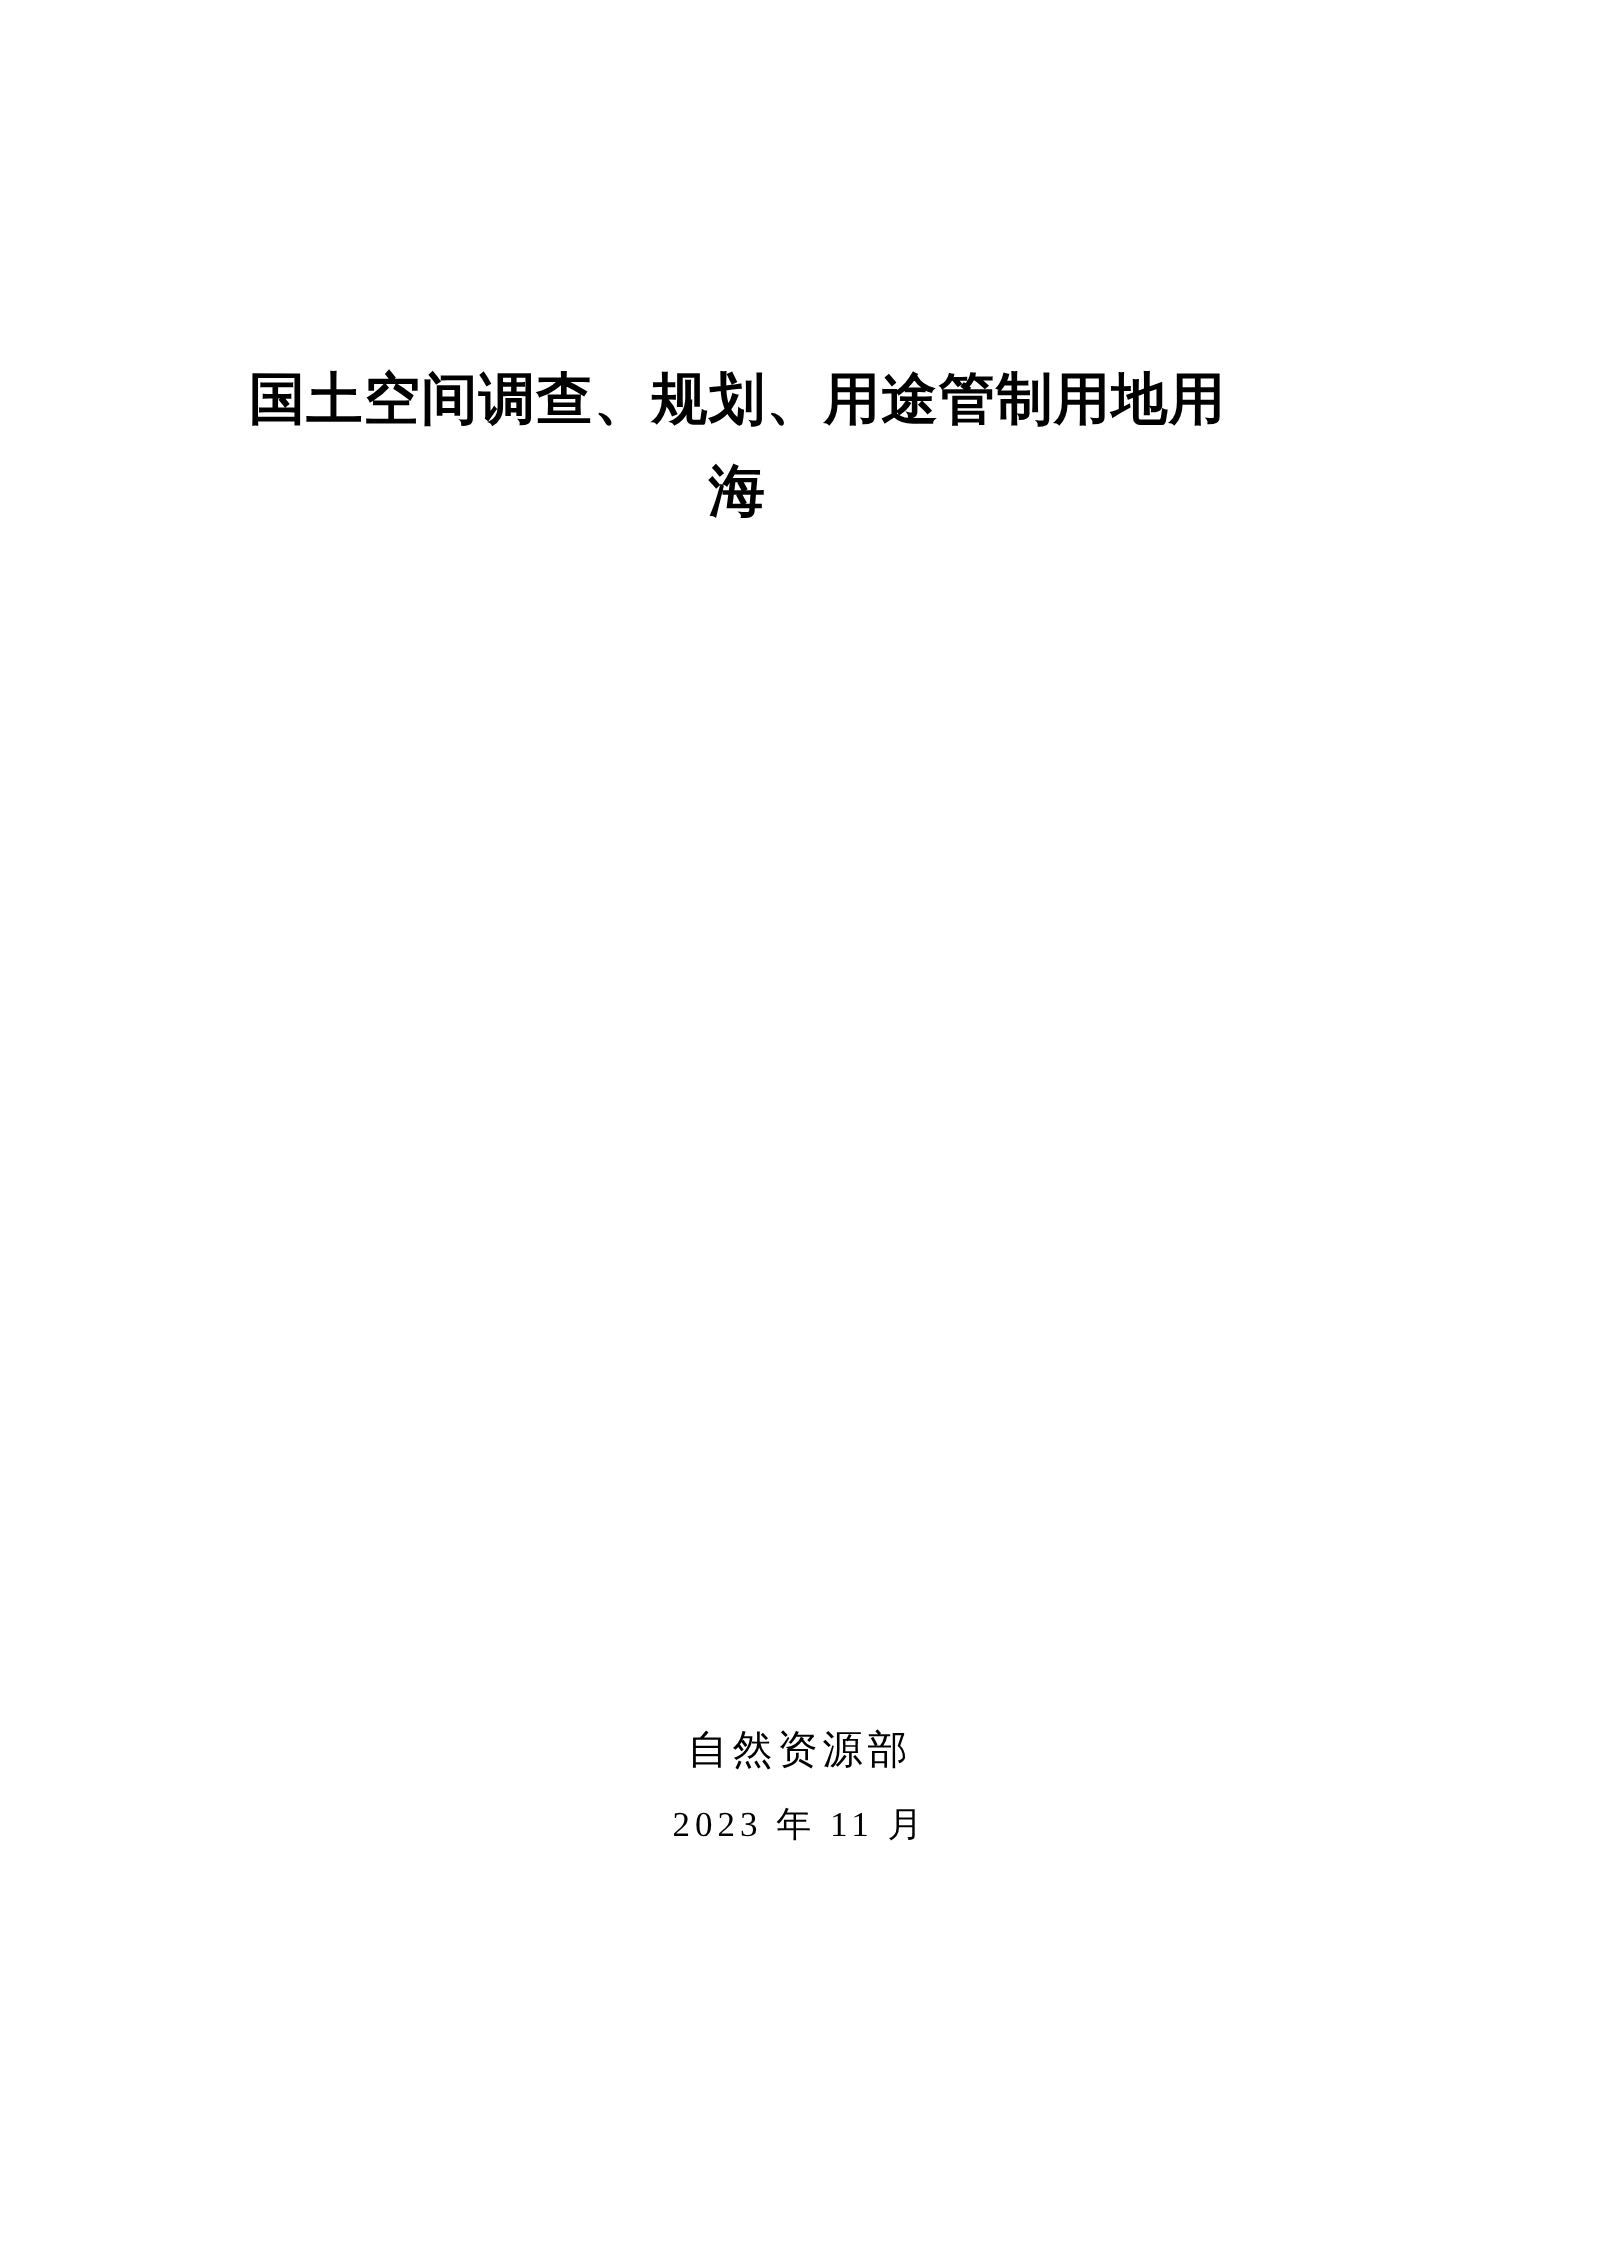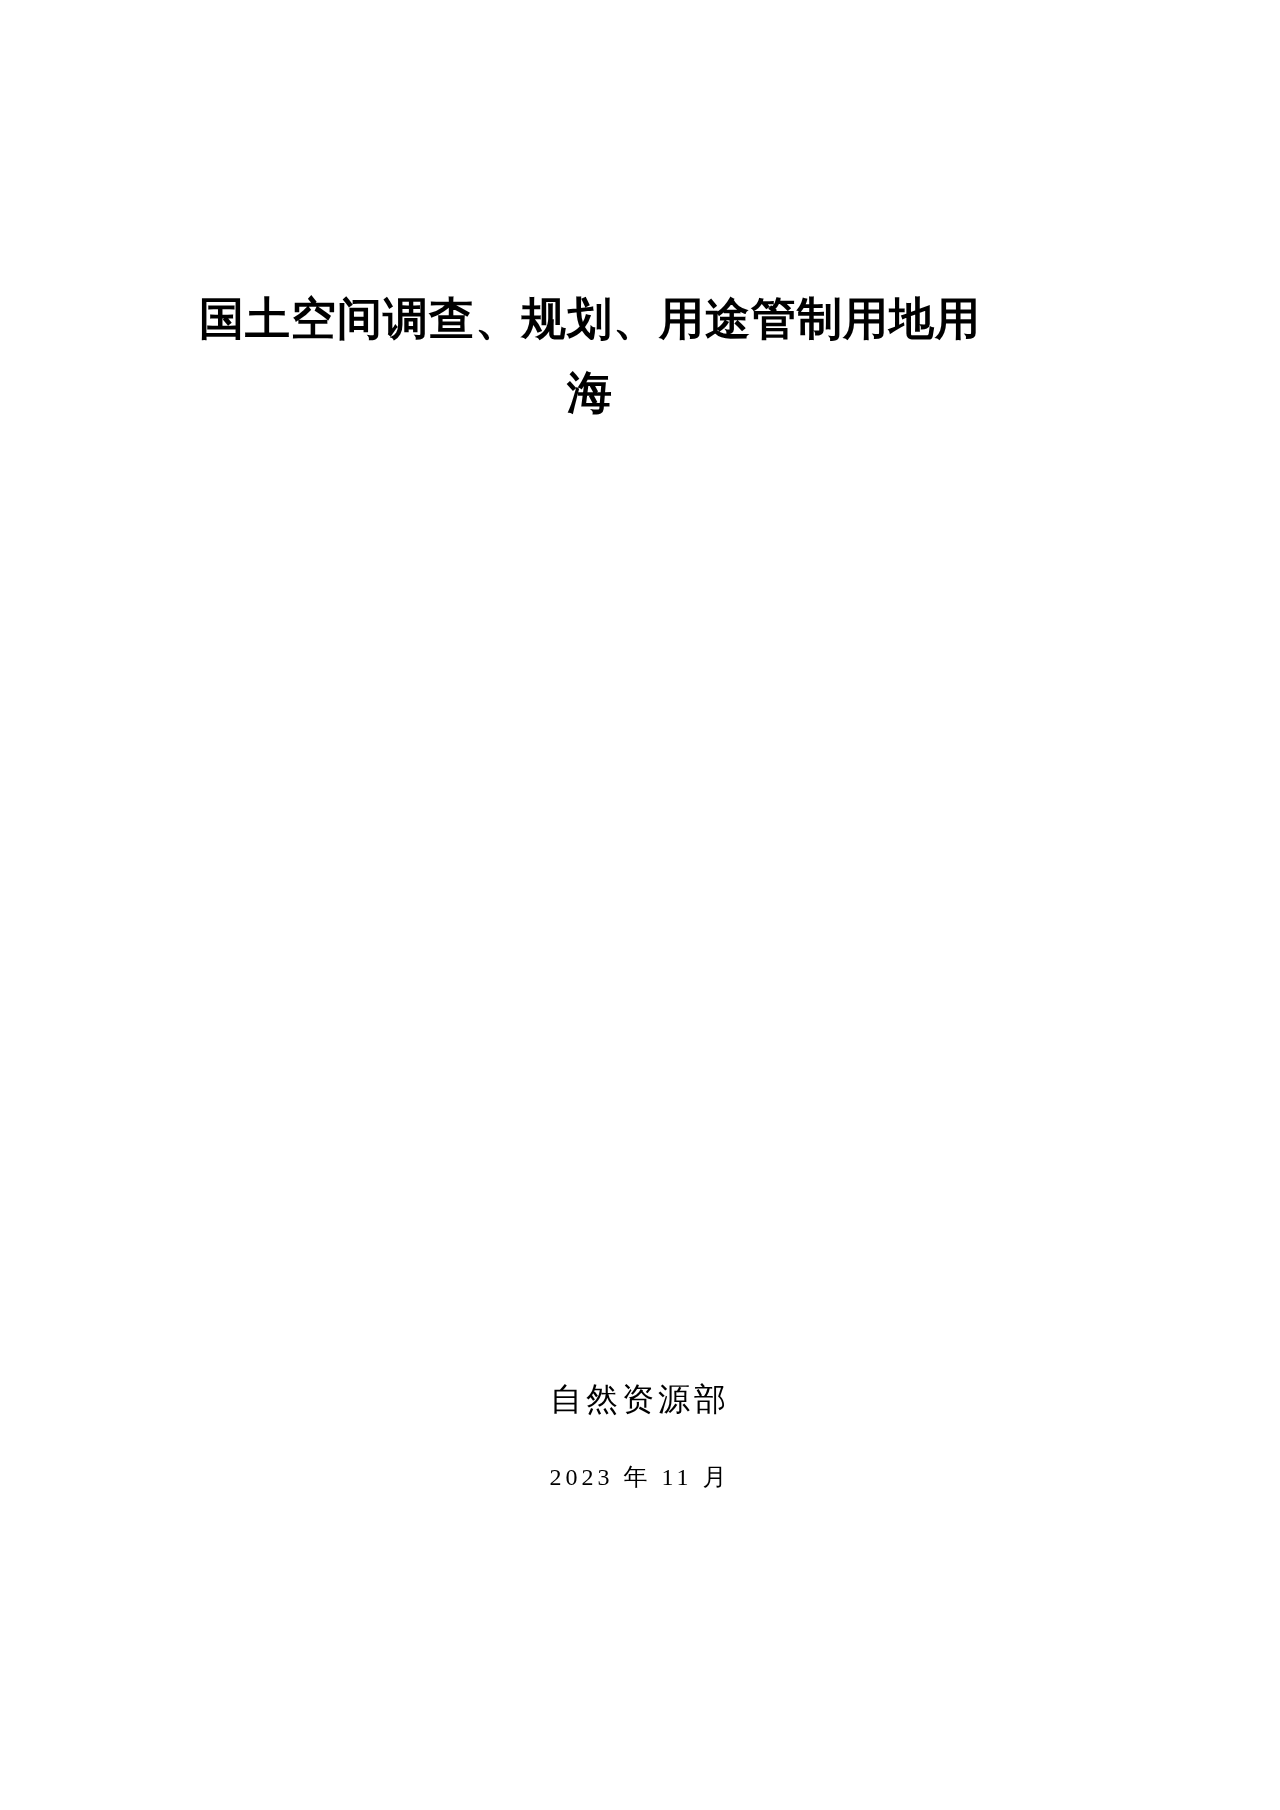--- a/index.html
+++ b/index.html
@@ -44,25 +44,25 @@
   .issuer {
     font-family: "Liberation Serif", "DejaVu Serif", serif;
     font-size: 32px;
     color: #000000;
     line-height: 62px;
     letter-spacing: 4px;
     margin: 0;
   }
   .doc-date {
     font-family: "Liberation Serif", "DejaVu Serif", serif;
-    font-size: 24px;
+    font-size: 28px;
     color: #000000;
     line-height: 62px;
     letter-spacing: 4px;
-    margin: 16px;
+    margin: 0;
   }
 </style>
 </head>
 <body>
 
 <div class="page">
 
   <div class="title-block">
     <h1 class="doc-title"><span>国土空间调查、规划、用途管制用地用海</span><br></h1>
   </div>

